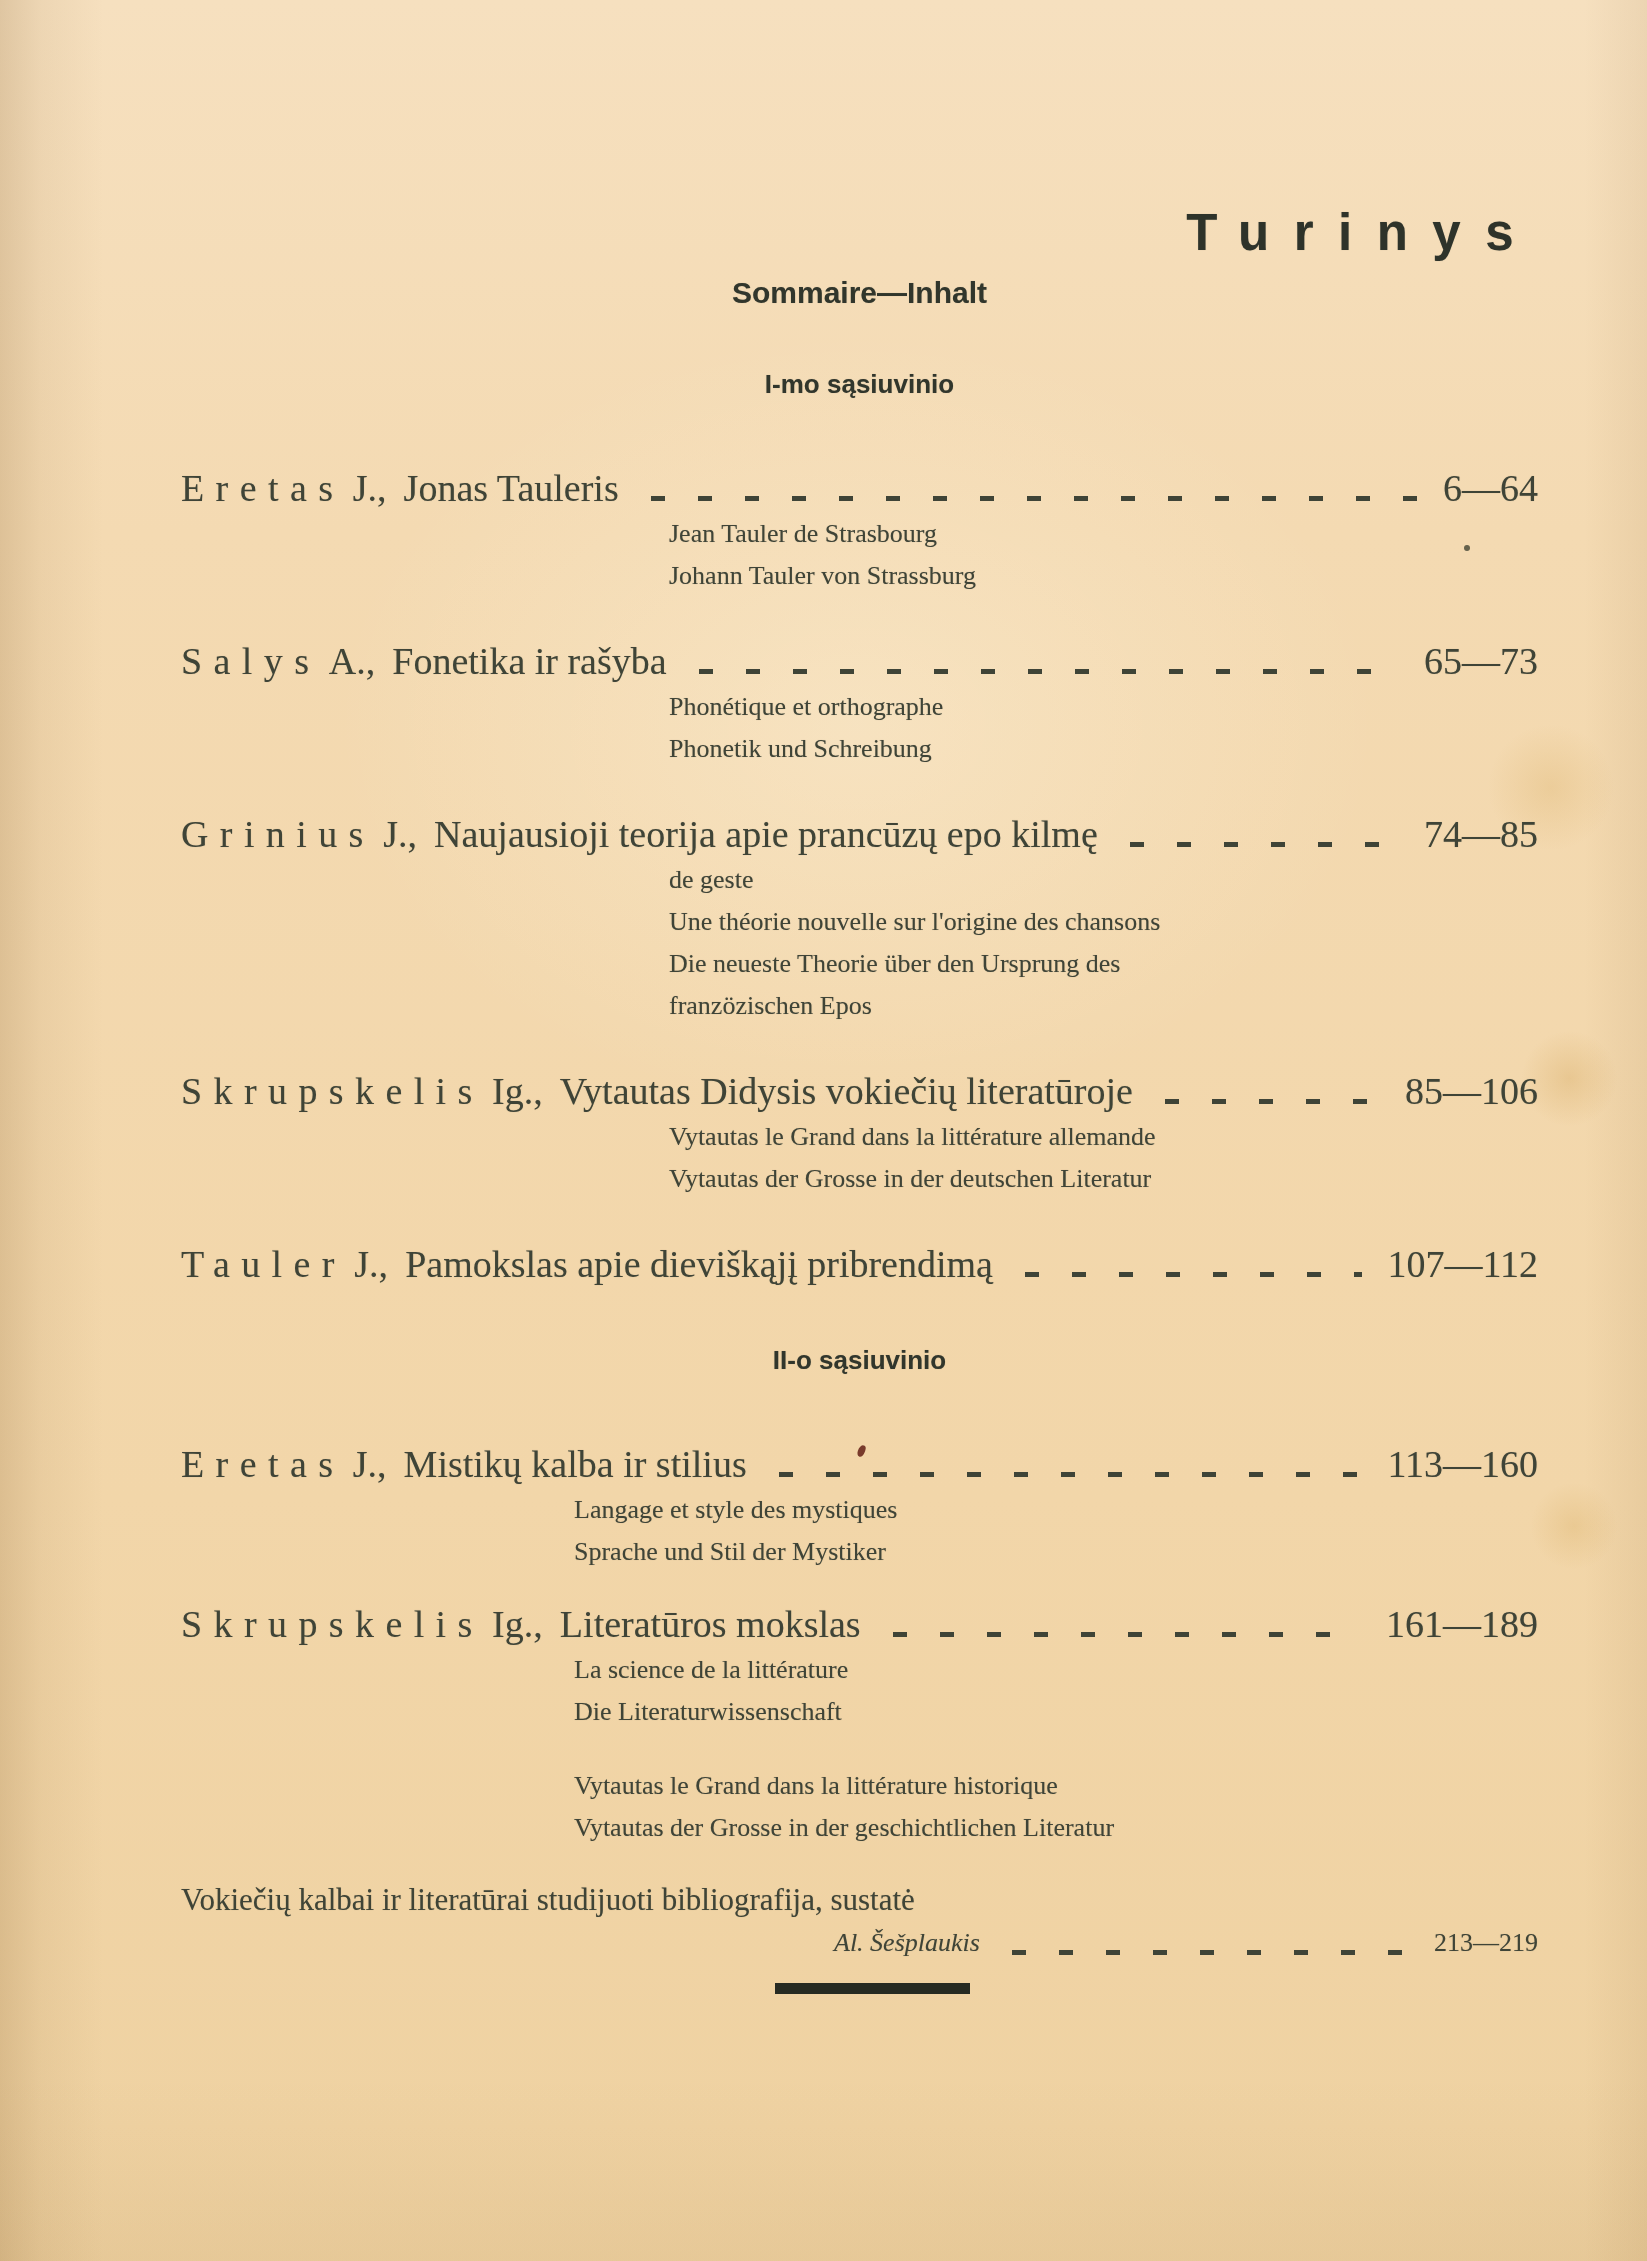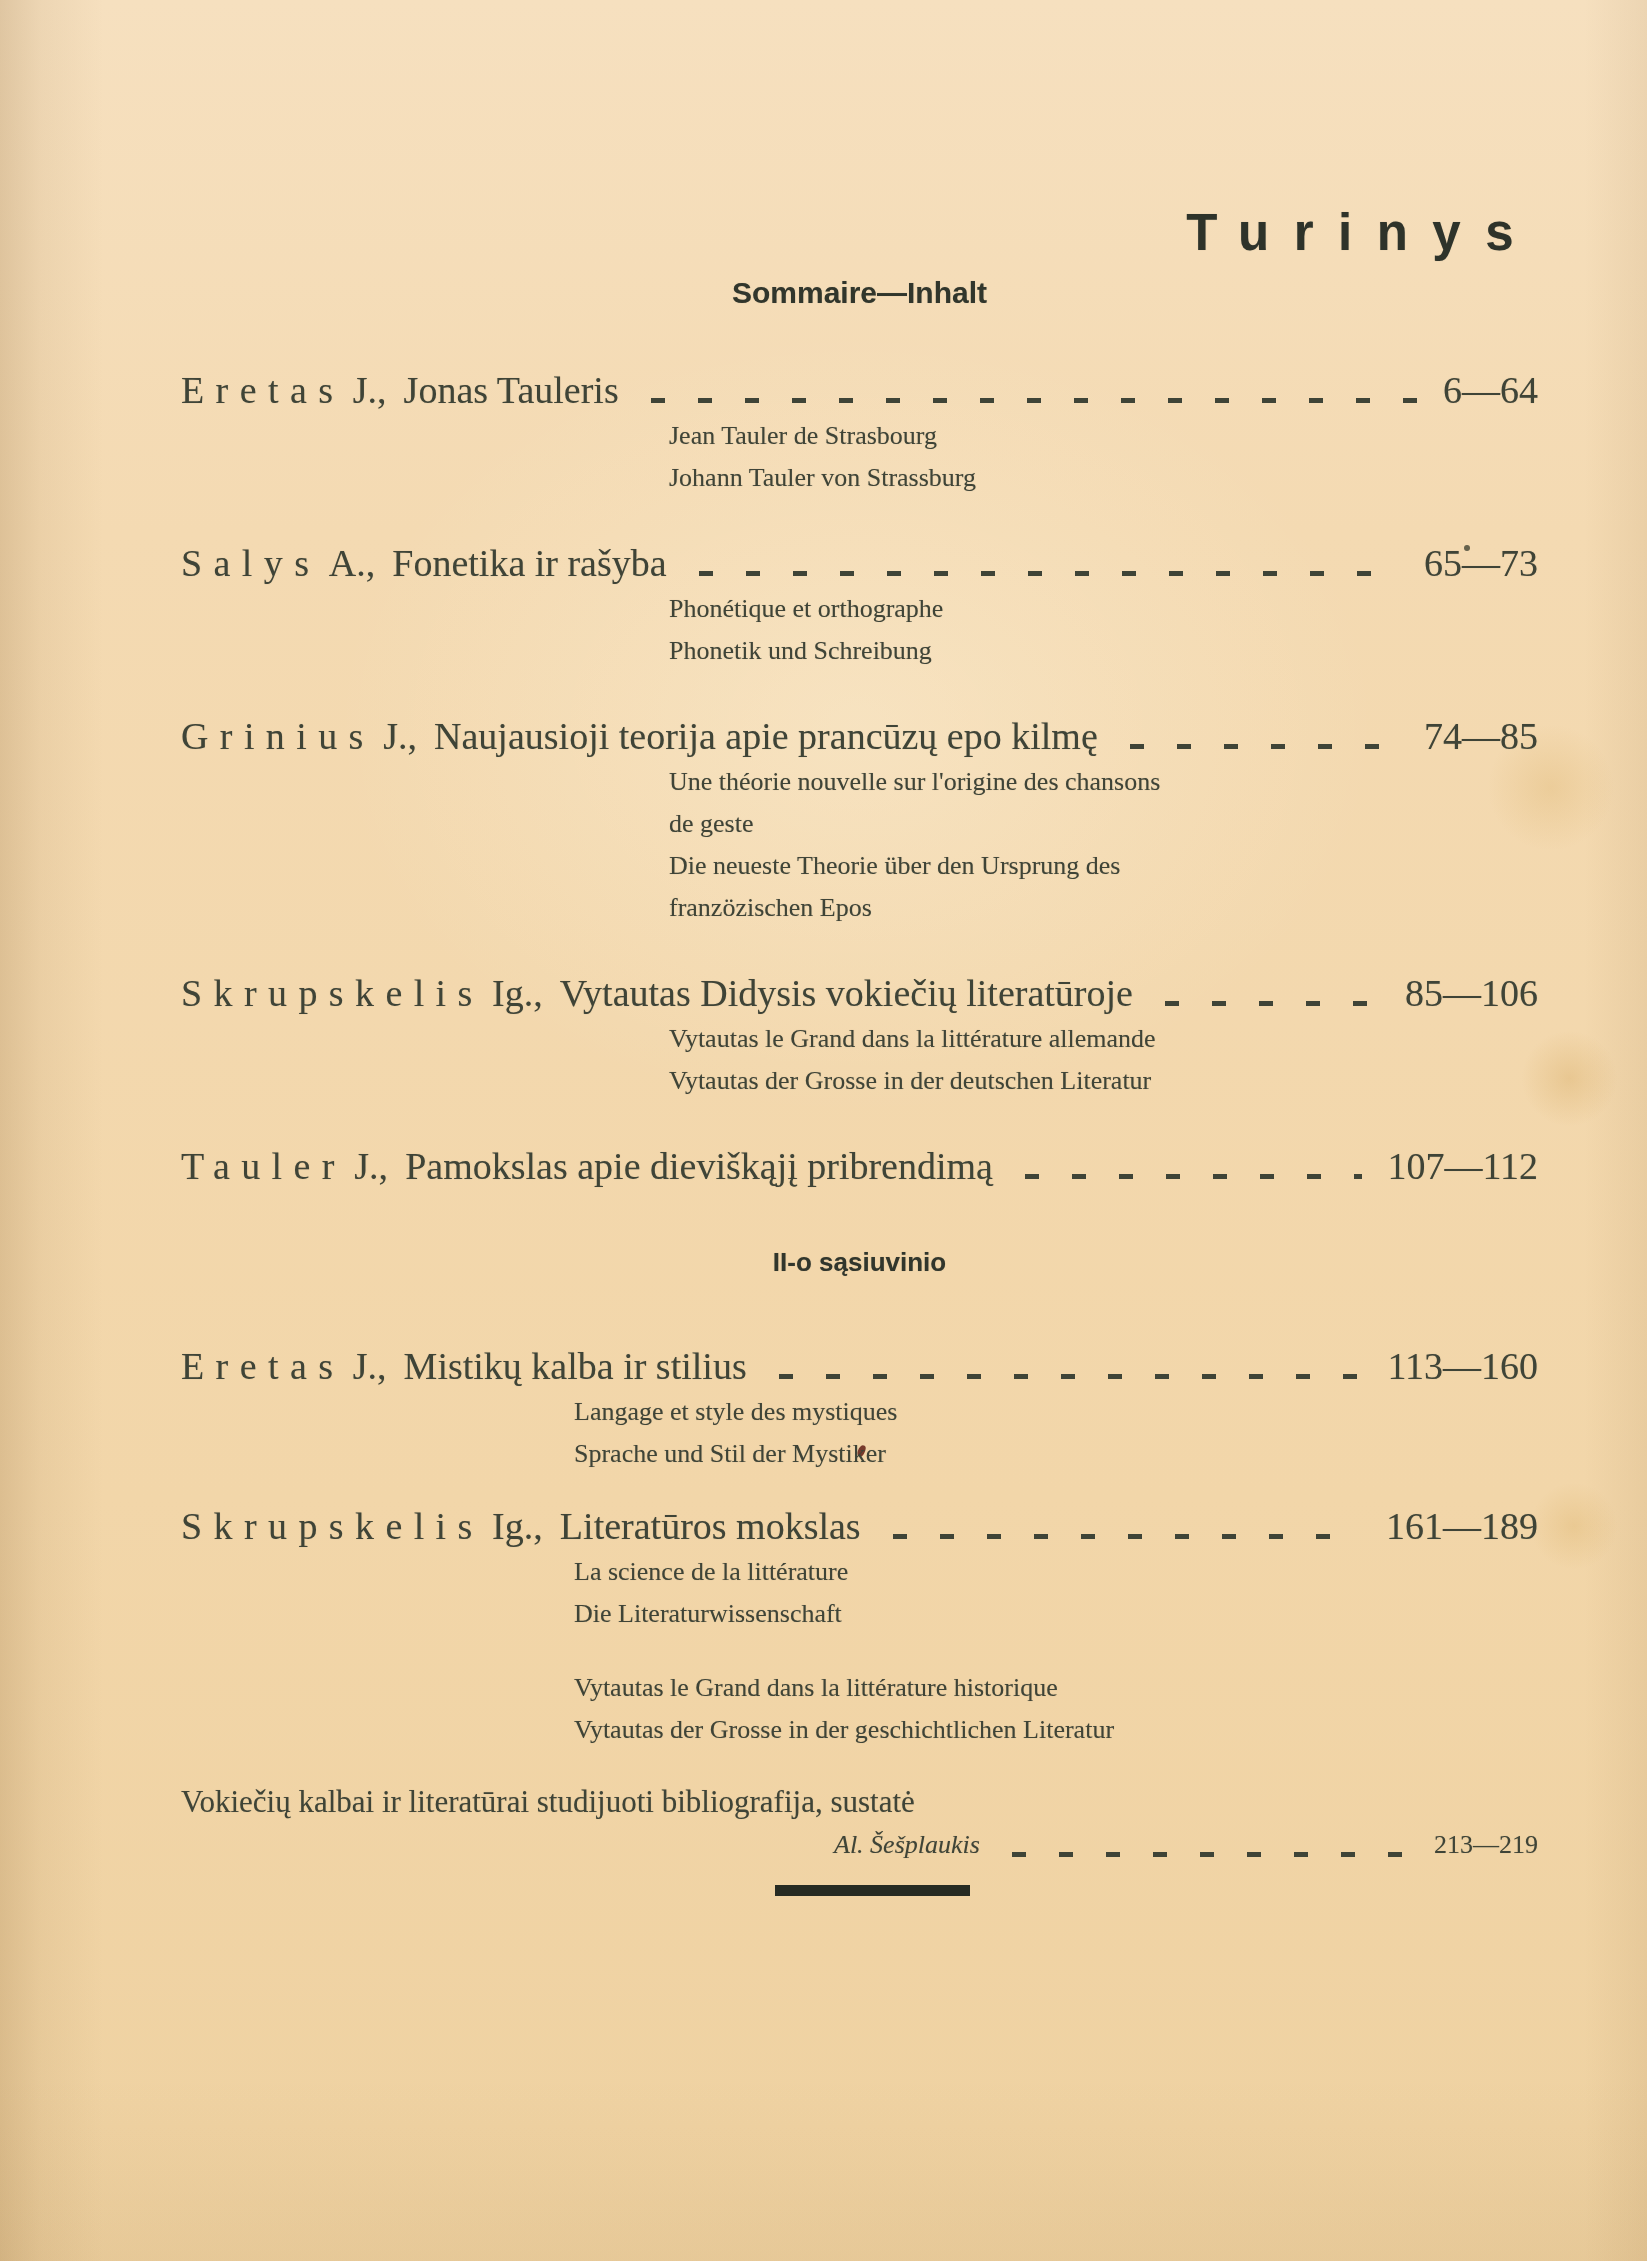--- a/index.html
+++ b/index.html
@@ -97,20 +97,21 @@
   <div class="stain" id="stain-3"></div>
   <div class="ink-speck"></div>
   <div class="ink-fleck"></div>
 
   <div class="content">
     <div class="doc-title">Turinys</div>
     <div class="doc-subtitle">Sommaire—Inhalt</div>
 
     <div id="sections">
   <section class="section" data-si="0">
+    <h3 class="section-heading">I-mo sąsiuvinio</h3>
     <div class="entries">
   <div class="entry">
     <div class="entry-main">
       <span class="author">Eretas</span>
       <span class="initial">J.,</span>
       <span class="entry-title">Jonas Tauleris</span>
       <span class="leader"></span>
       <span class="pages">6—64</span>
     </div>
   <div class="subtitles">
@@ -135,22 +136,22 @@
 
   <div class="entry">
     <div class="entry-main">
       <span class="author">Grinius</span>
       <span class="initial">J.,</span>
       <span class="entry-title">Naujausioji teorija apie prancūzų epo kilmę</span>
       <span class="leader"></span>
       <span class="pages">74—85</span>
     </div>
   <div class="subtitles">
+                <div class="subtitle-line">de geste</div>
                 <div class="subtitle-line">Une théorie nouvelle sur l'origine des chansons</div>
-                <div class="subtitle-line">de geste</div>
                 <div class="subtitle-line">Die neueste Theorie über den Ursprung des</div>
                 <div class="subtitle-line">franzözischen Epos</div>
               </div>
             </div>
 
   <div class="entry">
     <div class="entry-main">
       <span class="author">Skrupskelis</span>
       <span class="initial">Ig.,</span>
       <span class="entry-title">Vytautas Didysis vokiečių literatūroje</span>

